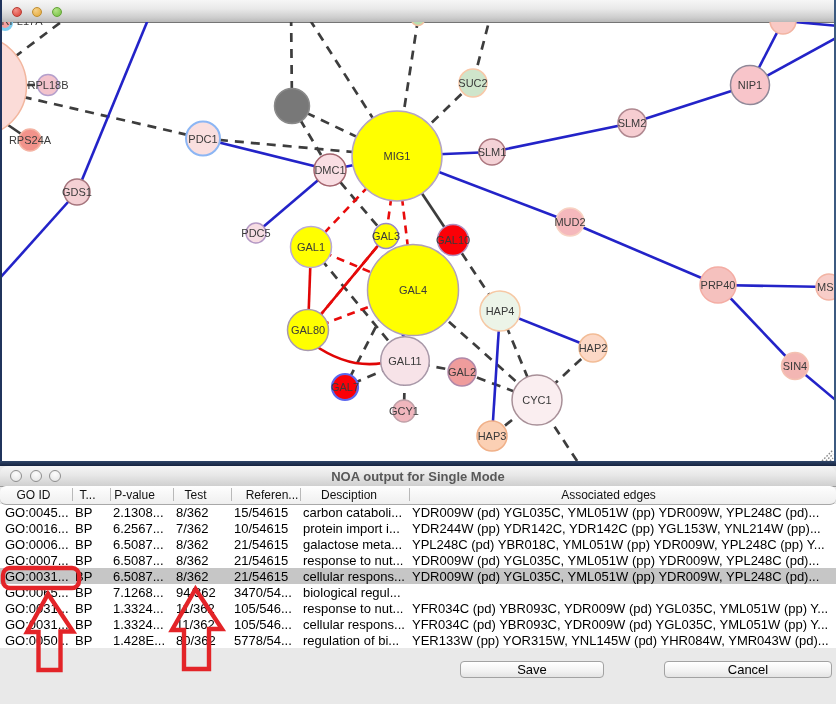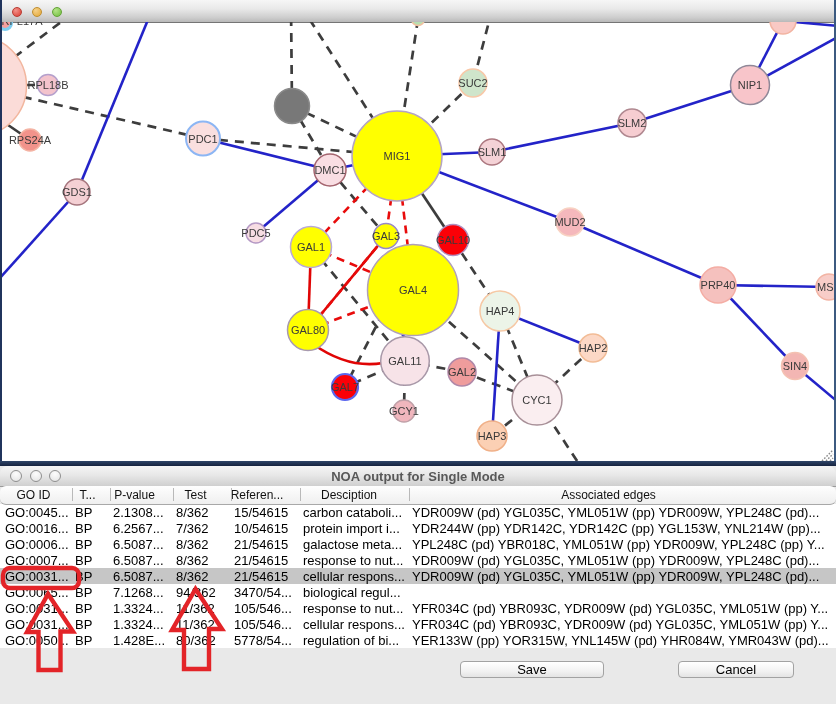--- a/index.html
+++ b/index.html
@@ -173,21 +173,21 @@
     <div class="gl" style="left:49px;"></div>
     <div class="abs" id="ntitle">NOA output for Single Mode</div>
   </div>
 </div>
 <div class="abs" id="tablebg" style="top:504px;left:0;width:836px;height:144px;background:#fff;"></div>
 <div class="abs" id="thead" style="top:486px;left:0;">
     <div class="hc" style="left:2px;width:63px">GO ID</div>
     <div class="hc" style="left:72px;width:31px">T...</div>
     <div class="hc" style="left:110px;width:49px">P-value</div>
     <div class="hc" style="left:173px;width:45px">Test</div>
-    <div class="hc" style="left:228px;width:58px">Referen...</div>
+    <div class="hc" style="left:243px;width:58px">Referen...</div>
     <div class="hc" style="left:300px;width:98px">Desciption</div>
     <div class="hc" style="left:409px;width:399px">Associated edges</div>
     <div class="hs" style="left:72px"></div>
     <div class="hs" style="left:110px"></div>
     <div class="hs" style="left:173px"></div>
     <div class="hs" style="left:231px"></div>
     <div class="hs" style="left:300px"></div>
     <div class="hs" style="left:409px"></div>
   </div>
 <div class="tr" style="top:504px">
@@ -264,17 +264,17 @@
 <div class="tr" style="top:632px">
     <div class="td" style="left:5px;width:65px">GO:0050...</div>
     <div class="td" style="left:75px;width:33px">BP</div>
     <div class="td" style="left:113px;width:58px">1.428E...</div>
     <div class="td" style="left:176px;width:53px">80/362</div>
     <div class="td" style="left:234px;width:64px">5778/54...</div>
     <div class="td" style="left:303px;width:104px">regulation of bi...</div>
     <div class="td" style="left:412px;width:420px">YER133W (pp) YOR315W, YNL145W (pd) YHR084W, YMR043W (pd)...</div>
   </div>
 <div class="btn" style="left:460px;width:144px;">Save</div>
-<div class="btn" style="left:678px;width:116px;">Cancel</div>
+<div class="btn" style="left:664px;width:168px;">Cancel</div>
 <svg class="abs" id="ann" width="836" height="704" viewBox="0 0 836 704">
 <rect x="3" y="568" width="76" height="20" rx="7" fill="none" stroke="#e32428" stroke-width="4.4"></rect>
 <path d="M 48,594 L 27,632 L 38.5,632 L 38.5,670 L 60.5,670 L 60.5,631.5 L 73,631.5 Z" fill="none" stroke="#e32428" stroke-width="4.4" stroke-linejoin="miter"></path>
 <path d="M 195.5,589 L 172,630 L 184,630 L 184,669 L 209,669 L 209,629 L 222,629 Z" fill="none" stroke="#e32428" stroke-width="4.4" stroke-linejoin="miter"></path>
 </svg>
 </body></html>

